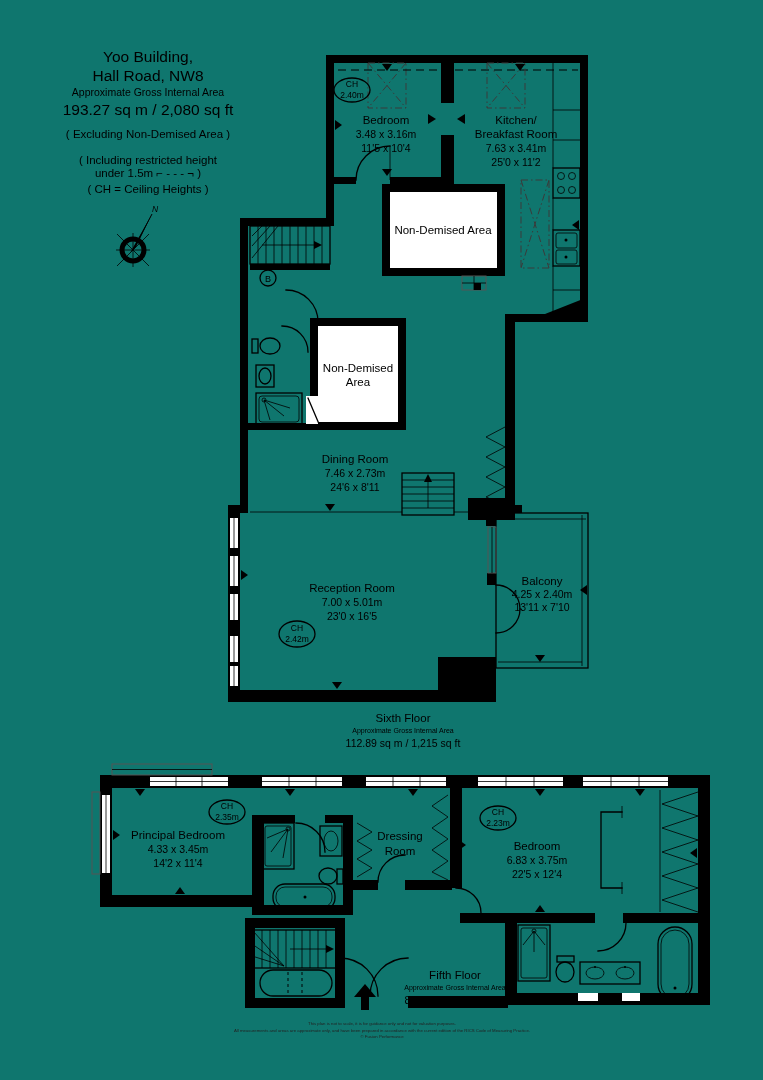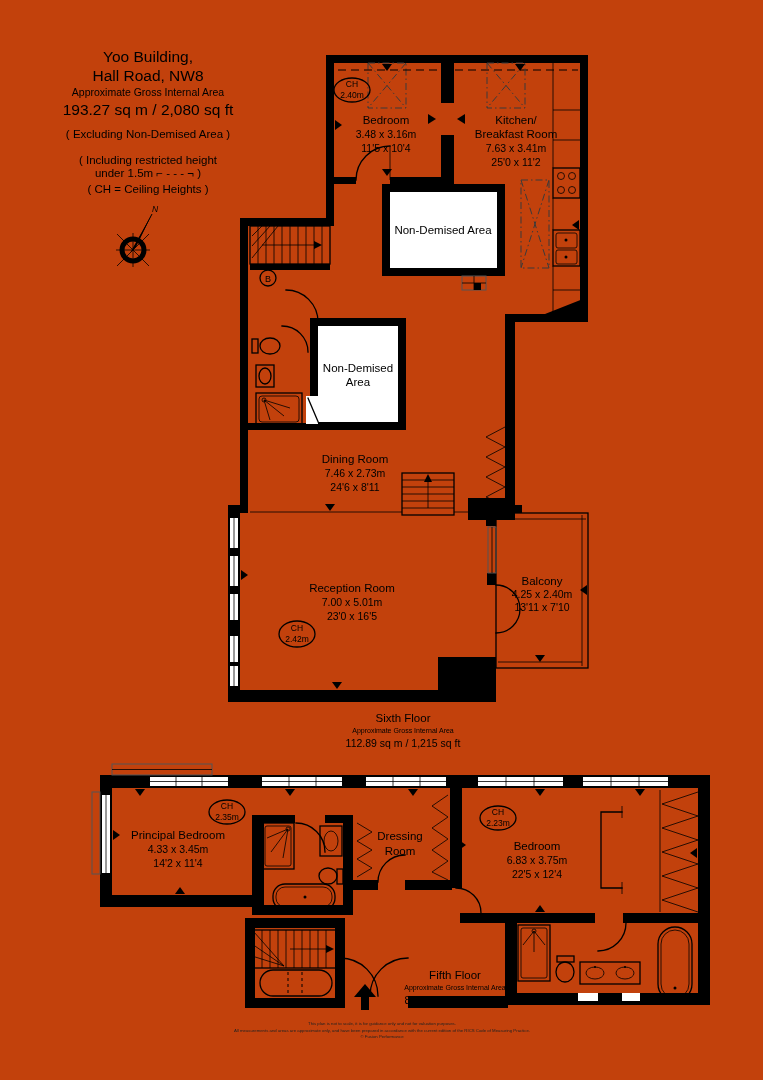--- a/index.html
+++ b/index.html
@@ -1,16 +1,16 @@
 <!DOCTYPE html>
 <html><head>
 <meta charset="utf-8">
 <style>
   html,body{margin:0;padding:0;background:#fff}
-  .page{position:relative;width:763px;height:1080px;background:#c2410c;overflow:hidden}
+  .page{position:relative;width:763px;height:1080px;background:#0f766e;overflow:hidden}
   svg{display:block}
   .wall{fill:#000;stroke:none}
   .wht{fill:#fff;stroke:none}
   .ln{fill:none;stroke:#000;stroke-width:1.3;stroke-linecap:square}
   .lnt{fill:none;stroke:#000;stroke-width:0.8}
   .gry{fill:none;stroke:#555;stroke-width:1}
   .dd{fill:none;stroke:#3a3a3a;stroke-width:1;stroke-dasharray:7 3 1.5 3}
   .dash{fill:none;stroke:#000;stroke-width:1.2;stroke-dasharray:8 5}
   .dsh3{fill:none;stroke:#000;stroke-width:1;stroke-dasharray:3 3}
   .t{font-family:"Liberation Sans","DejaVu Sans",sans-serif;fill:#000;text-anchor:middle}

